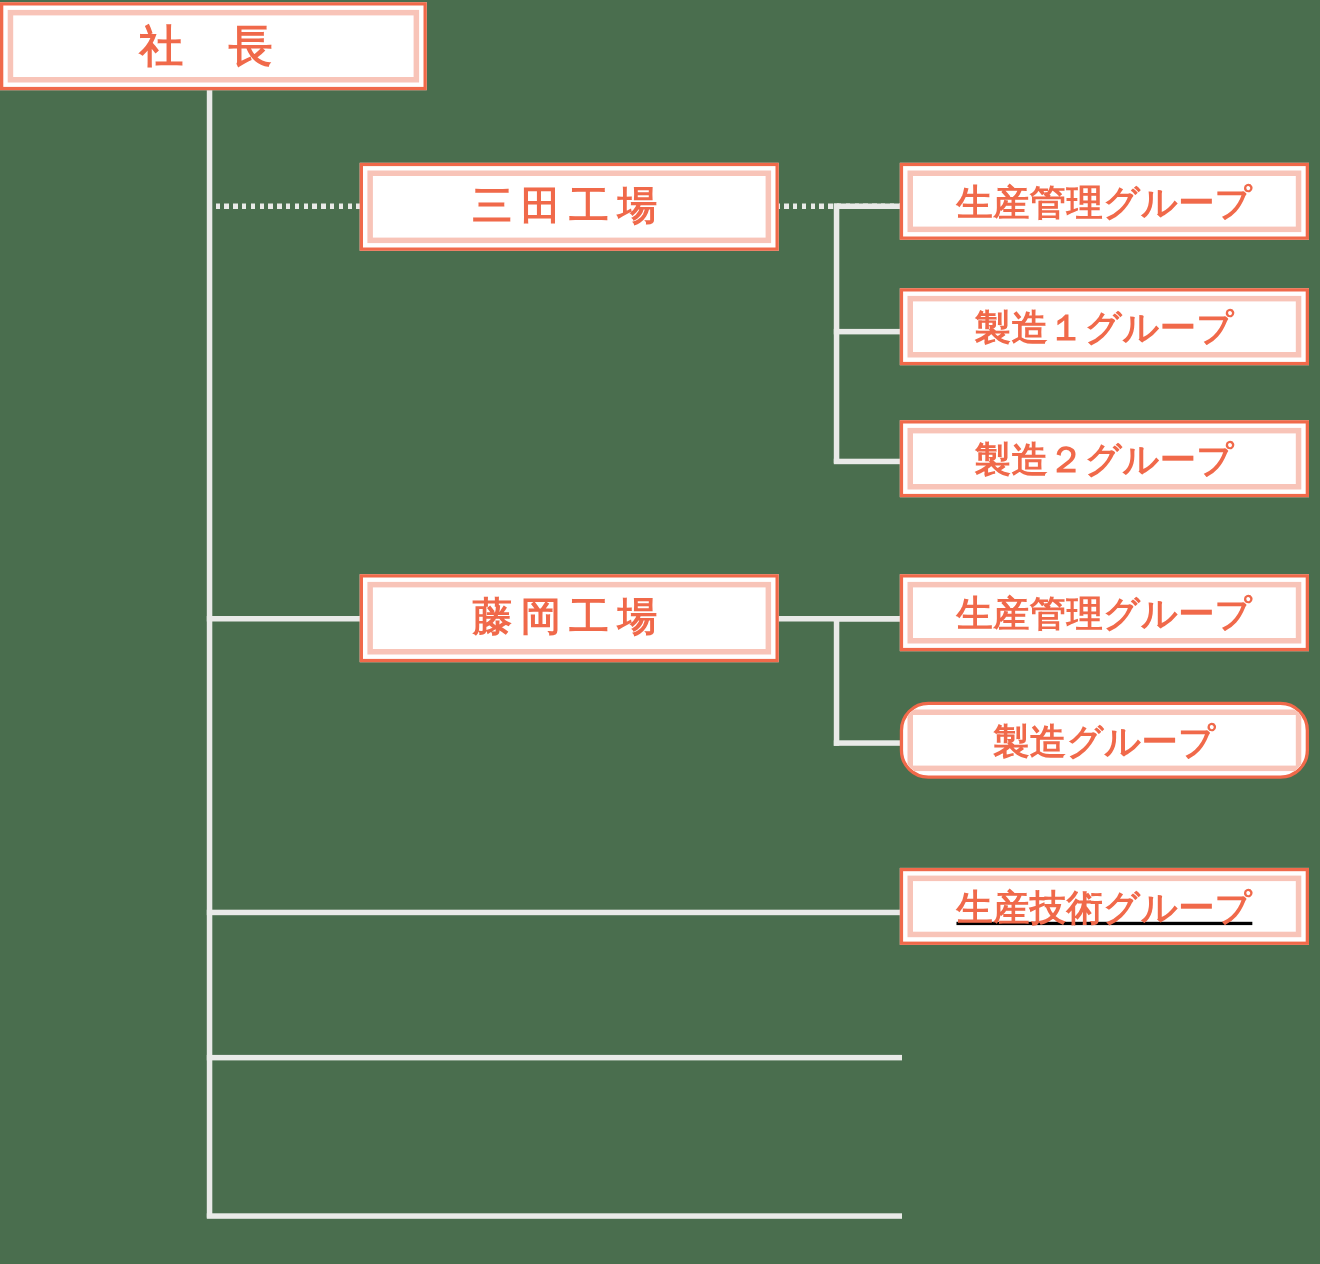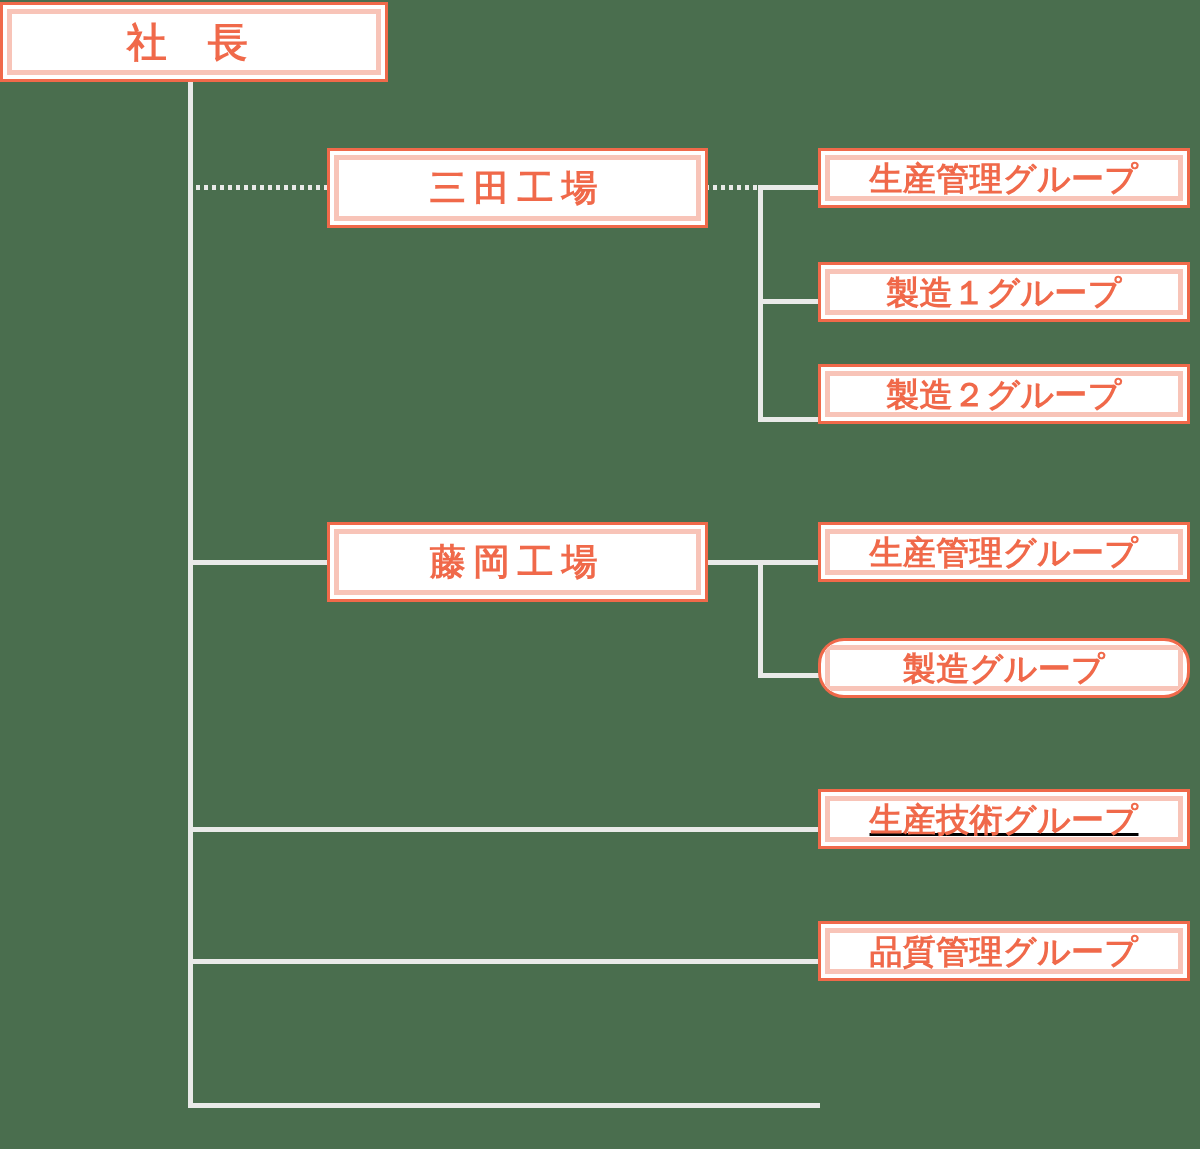--- a/index.html
+++ b/index.html
@@ -76,27 +76,27 @@
 
   .node-plant {
     left: 327px; width: 381px; height: 80px;
   }
   .node-plant .label { font-size: 36px; letter-spacing: 0.22em; }
 
   #node-plant-mita  { top: 148px; }
   #node-plant-fujioka { top: 522px; }
 
   .node-group {
-    left: 818px; width: 372px; height: 60px;
+    left: 818px; width: 372px; height: 70px;
   }
   .node-group .label { font-size: 33px; letter-spacing: 0.01em; }
 
   #node-mita-seisan-kanri { top: 148px; }
   #node-mita-seizo-1      { top: 262px; align-items: flex-end; }
-  #node-mita-seizo-2      { top: 364px; }
+  #node-mita-seizo-2      { top: 382px; }
   #node-fujioka-seisan-kanri { top: 522px; }
   #node-fujioka-seizo        { top: 638px; border-radius: 26px; }
   #node-seisan-gijutsu       { top: 789px; text-decoration: underline; }
   #node-hinshitsu-kanri      { top: 921px; }
   #node-gyomu                { top: 1066px; }
 </style>
 </head>
 <body>
 
 <div id="org-chart">
@@ -173,20 +173,15 @@
       <span class="label">製造グループ</span>
     </div>
   </div>
 
   <div class="node node-group" id="node-seisan-gijutsu">
     <div class="inner">
       <span class="label">生産技術グループ</span>
     </div>
   </div>
 
-  <div class="node node-group" id="node-hinshitsu-kanri">
-    <div class="inner">
-      <span class="label">品質管理グループ</span>
-    </div>
-  </div>
 
 
 </div>
 
 </body></html>

